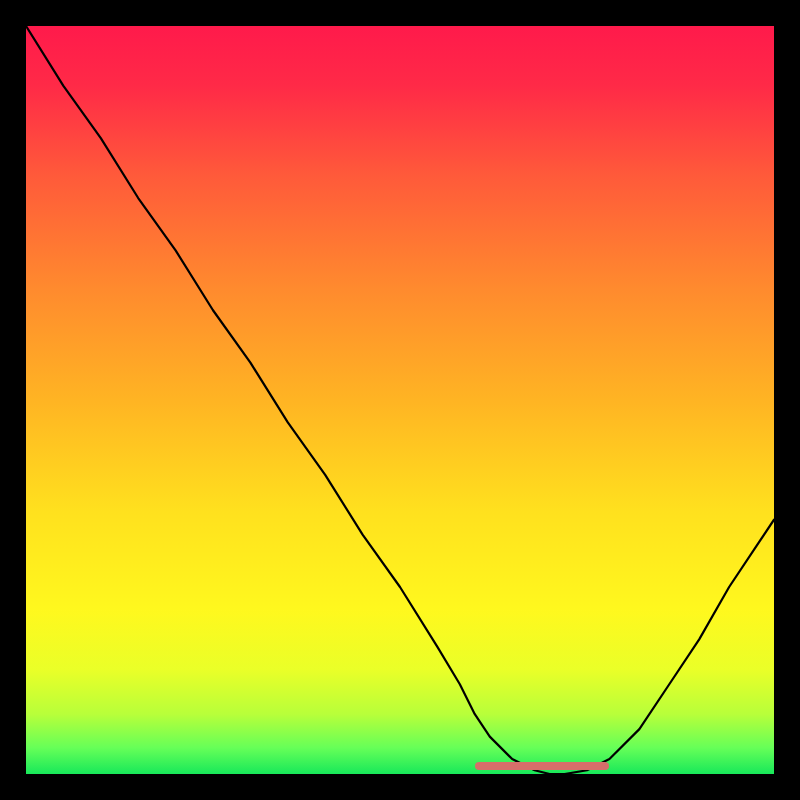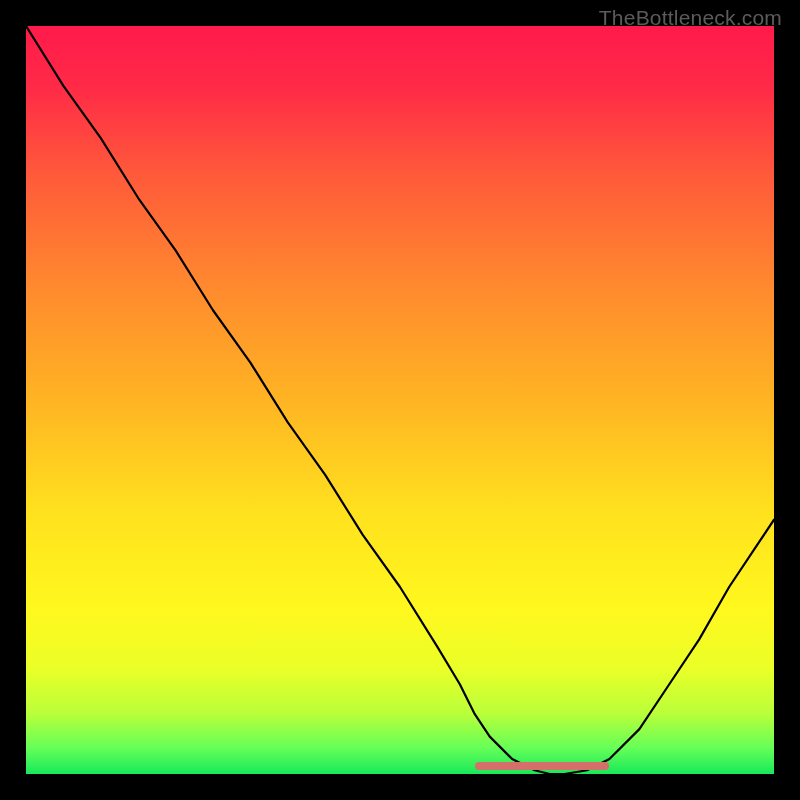--- a/index.html
+++ b/index.html
@@ -64,14 +64,13 @@
             <stop offset="100.00%" stop-color="#18e85a"></stop>
           </linearGradient>
       </defs>
       <rect x="0" y="0" width="748" height="748" fill="url(#vg)"></rect>
     </svg>
     <svg class="curve-layer" viewBox="0 0 748 748" preserveAspectRatio="none">
       <path id="curve-path" d="M0.00 0.00 L37.40 59.84 L74.80 112.20 L112.20 172.04 L149.60 224.40 L187.00 284.24 L224.40 336.60 L261.80 396.44 L299.20 448.80 L336.60 508.64 L374.00 561.00 L411.40 620.84 L433.84 658.24 L448.80 688.16 L463.76 710.60 L486.20 733.04 L508.64 744.26 L523.60 748.00 L538.56 748.00 L561.00 744.26 L583.44 733.04 L613.36 703.12 L643.28 658.24 L673.20 613.36 L703.12 561.00 L733.04 516.12 L748.00 493.68" fill="none" stroke="#000000" stroke-width="2.2" stroke-linejoin="round" stroke-linecap="round"></path>
     </svg>
     <div id="marker" class="marker-band" style="left: 448.8px; width: 134.64px; top: 736px; background: rgb(214, 110, 106);"></div>
   </div>
-  <div class="watermark">TheBottleneck.com</div>
 </div>
 
 </body></html>

